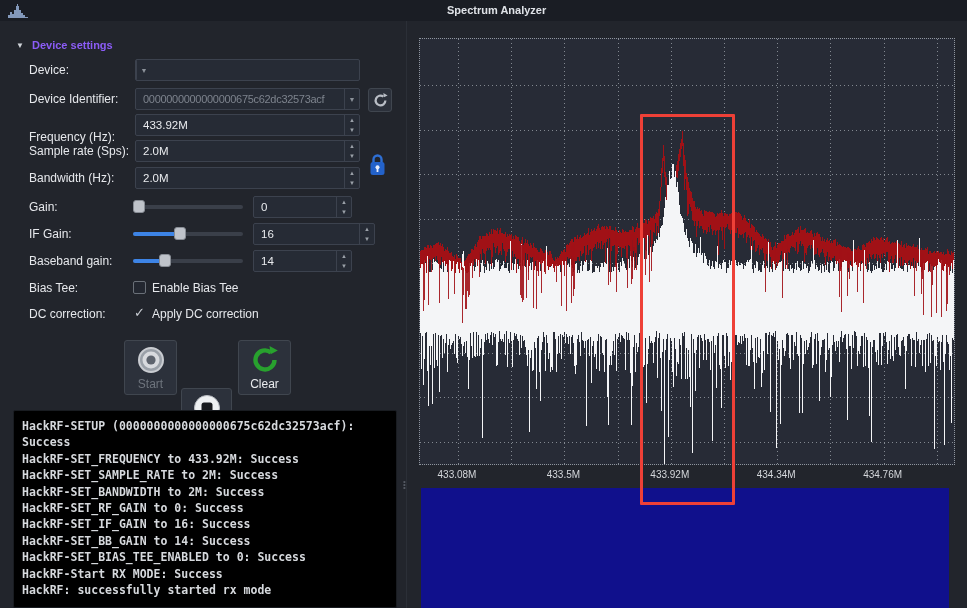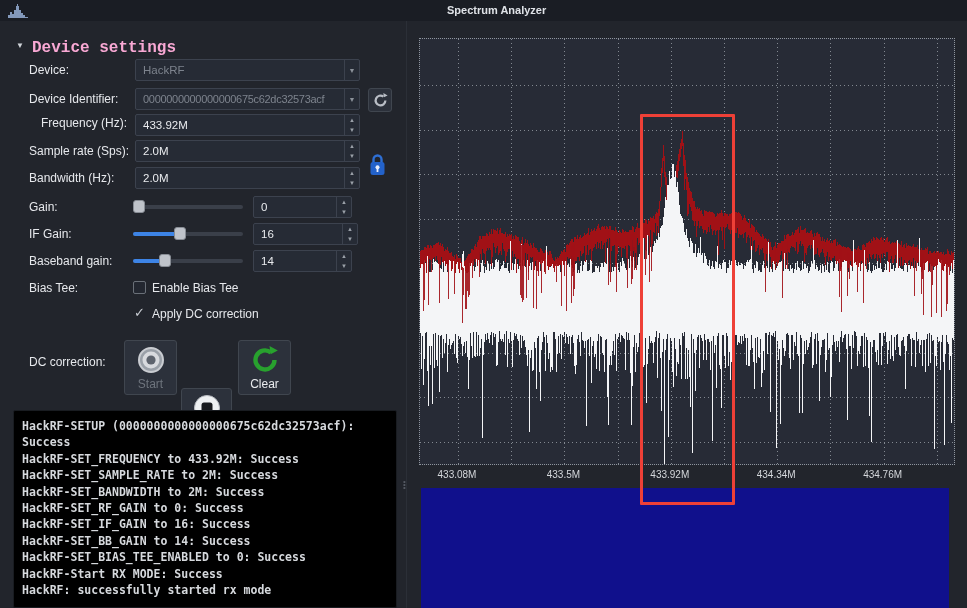--- a/index.html
+++ b/index.html
@@ -2,21 +2,21 @@
 <html><head>
 <meta charset="utf-8">
 <style>
   html,body{margin:0;padding:0;background:#17191e;}
   #root{position:relative;width:967px;height:608px;background:#22252c;overflow:hidden;
         font-family:"Liberation Sans",sans-serif;color:#e9ebee;}
   .abs{position:absolute;}
   #topbar{left:0;top:0;width:967px;height:21px;background:#1a1d24;}
   #dock-title{font-size:11px;font-weight:bold;color:#dfe2e7;}
   .lbl{font-size:12px;color:#e6e8ec;white-space:nowrap;}
-  .hdr{font-size:16px;font-weight:bold;color:#f9a8d4;font-family:Liberation Mono, monospace;}
+  .hdr{font-size:11px;font-weight:bold;color:#8b5cf6;}
   .field{background:#262b35;border:1px solid #3c424e;border-radius:2px;box-sizing:border-box;
          font-size:11.5px;display:flex;align-items:center;overflow:hidden;white-space:nowrap;}
   .field.disabled{color:#7d838d;}
   .field .val{padding-left:7px;flex:1;overflow:hidden;}
   .idval{padding-left:2px;letter-spacing:-0.3px;}
   .combo-arrow{width:14px;align-self:stretch;border-left:1px solid #3c424e;color:#8b9199;
                font-size:7px;display:flex;align-items:center;justify-content:center;}
   .spincol{width:14px;align-self:stretch;border-left:1px solid #3c424e;display:flex;flex-direction:column;}
   .spincol span{flex:1;display:flex;align-items:center;justify-content:center;font-size:6px;color:#9aa0a8;line-height:1;}
   .sq-btn{background:#2c313b;border:1px solid #40464f;border-radius:3px;box-sizing:border-box;
@@ -50,37 +50,36 @@
   <svg class="abs" style="left:8px;top:4px;" width="20" height="15">
     <path d="M0 14 L0 11 2 11 2 8 4 8 4 10 6 10 6 6 8 6 8 2 9 2 9 0 10 0 10 2 11 2 11 6 13 6 13 9 15 9 15 11 17 11 17 13 20 13 20 14 Z" fill="#8399bb"></path>
   </svg>
   <div class="abs" id="dock-title" style="left:447px;top:4px;">Spectrum Analyzer</div>
 
   <span class="abs" style="left:16px;top:41px;font-size:8px;color:#cfd3d8;">▼</span>
   <div class="abs hdr" style="left:32px;top:39px;">Device settings</div>
 
   <div class="abs lbl" style="left:29px;top:63px;">Device:</div>
   <div class="abs field disabled" style="left:135px;top:59px;width:225px;height:22px;">
-    <span class="val">HackRF</span>
     <span class="combo-arrow">▼</span>
   </div>
 
   <div class="abs lbl" style="left:29px;top:92px;">Device Identifier:</div>
   <div class="abs field disabled" style="left:135px;top:88px;width:225px;height:22px;">
     <span class="val idval" style="font-size:11px;">0000000000000000675c62dc32573acf</span>
     <span class="combo-arrow">▼</span>
   </div>
   <div class="abs sq-btn" style="left:368px;top:88px;width:24px;height:24px;">
     <svg width="15" height="15" viewBox="0 0 16 16">
       <path d="M13.2 8a5.2 5.2 0 1 1-2.1-4.2" fill="none" stroke="#b9bec6" stroke-width="2.4"></path>
       <path d="M11 0 L11.6 4.6 15.6 2.6 Z" fill="#b9bec6"></path>
     </svg>
   </div>
 
-  <div class="abs lbl" style="left:29px;top:116px;margin-left:12px;">Frequency (Hz):</div>
+  <div class="abs lbl" style="left:29px;top:130px;">Frequency (Hz):</div>
   <div class="abs field" style="left:135px;top:114px;width:225px;height:22px;">
     <span class="val">433.92M</span>
     <span class="spincol">
         <span>▲</span>
         <span>▼</span>
       </span>
   </div>
 
   <div class="abs lbl" style="left:29px;top:144px;">Sample rate (Sps):</div>
   <div class="abs field" style="left:135px;top:140px;width:225px;height:22px;">
@@ -122,21 +121,21 @@
         <span>▼</span>
       </span>
   </div>
 
   <div class="abs lbl" style="left:29px;top:227px;">IF Gain:</div>
   <div class="abs" style="left:133px;top:232px;width:110px;">
     <div class="slider-track"></div>
     <div class="slider-fill" style="width: 46px;"></div>
     <div class="slider-handle" style="left: 41px;"></div>
   </div>
-  <div class="abs field" style="left:253px;top:223px;width:105px;height:22px;gap:20px;">
+  <div class="abs field" style="left:253px;top:223px;width:122px;height:22px;gap:20px;">
     <span class="val">16</span>
     <span class="spincol">
         <span>▲</span>
         <span>▼</span>
       </span>
   </div>
 
   <div class="abs lbl" style="left:29px;top:254px;">Baseband gain:</div>
   <div class="abs" style="left:133px;top:259px;width:110px;">
     <div class="slider-track"></div>
@@ -148,21 +147,21 @@
     <span class="spincol">
         <span>▲</span>
         <span>▼</span>
       </span>
   </div>
 
   <div class="abs lbl" style="left:29px;top:281px;">Bias Tee:</div>
   <div class="abs chk" style="left:133px;top:281px;"></div>
   <div class="abs cb-lbl" style="left:152px;top:281px;">Enable Bias Tee</div>
 
-  <div class="abs lbl" style="left:29px;top:307px;margin-top:48px;">DC correction:</div>
+  <div class="abs lbl" style="left:29px;top:307px;">DC correction:</div>
   <div class="abs chkmark" style="left:134px;top:306px;">✓</div>
   <div class="abs cb-lbl" style="left:152px;top:307px;">Apply DC correction</div>
 
   <div class="abs bigbtn disabled" style="left:124px;top:340px;width:53px;height:55px;">
     <svg width="28" height="28" viewBox="0 0 28 28">
       <circle cx="14" cy="14" r="12" fill="#9aa0a8"></circle>
       <circle cx="14" cy="14" r="12" fill="none" stroke="#c9ccd1" stroke-width="2"></circle>
       <circle cx="14" cy="14" r="8.5" fill="#d8dade"></circle>
       <circle cx="14" cy="14" r="4.6" fill="#5d636d"></circle>
     </svg>

